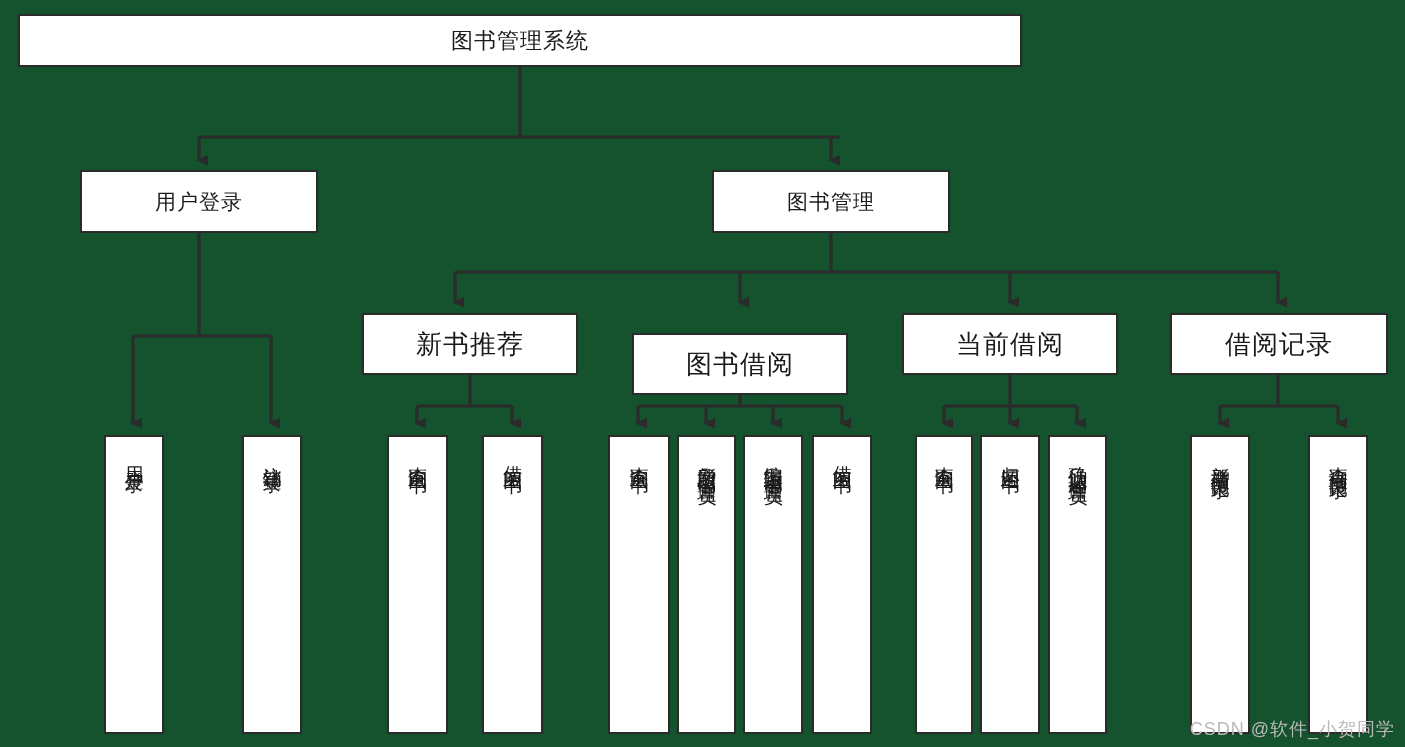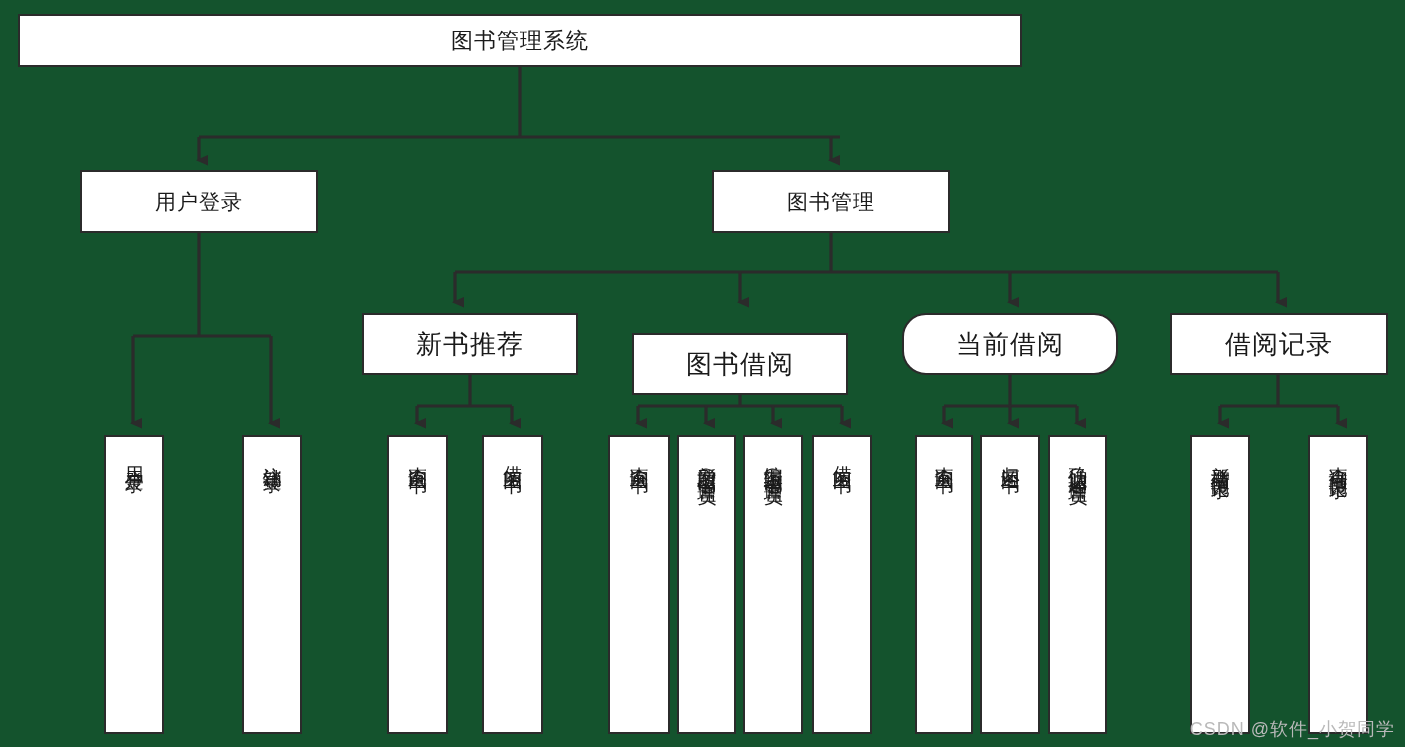--- a/index.html
+++ b/index.html
@@ -139,21 +139,21 @@
   <div class="node level2" id="node-l2-1" style="left: 712px; top: 170px; width: 238px; height: 63px;">
     <span class="htext">图书管理</span>
   </div>
 
   <div class="node level3" id="node-l3-0" style="left: 362px; top: 313px; width: 216px; height: 62px;">
     <span class="htext">新书推荐</span>
   </div>
   <div class="node level3" id="node-l3-1" style="left: 632px; top: 313px; width: 216px; height: 62px; margin-top: 20px;">
     <span class="htext">图书借阅</span>
   </div>
-  <div class="node level3" id="node-l3-2" style="left: 902px; top: 313px; width: 216px; height: 62px; border-radius: 24px;">
+  <div class="node level3" id="node-l3-2" style="left: 902px; top: 313px; width: 216px; height: 62px;">
     <span class="htext">当前借阅</span>
   </div>
   <div class="node level3" id="node-l3-3" style="left: 1170px; top: 313px; width: 218px; height: 62px;">
     <span class="htext">借阅记录</span>
   </div>
 
   <div class="node leaf" id="node-leaf-0" style="left: 104px; top: 435px; width: 60px; height: 299px;">
     <span class="vtext">用户登录</span>
   </div>
   <div class="node leaf" id="node-leaf-1" style="left: 242px; top: 435px; width: 60px; height: 299px;">

